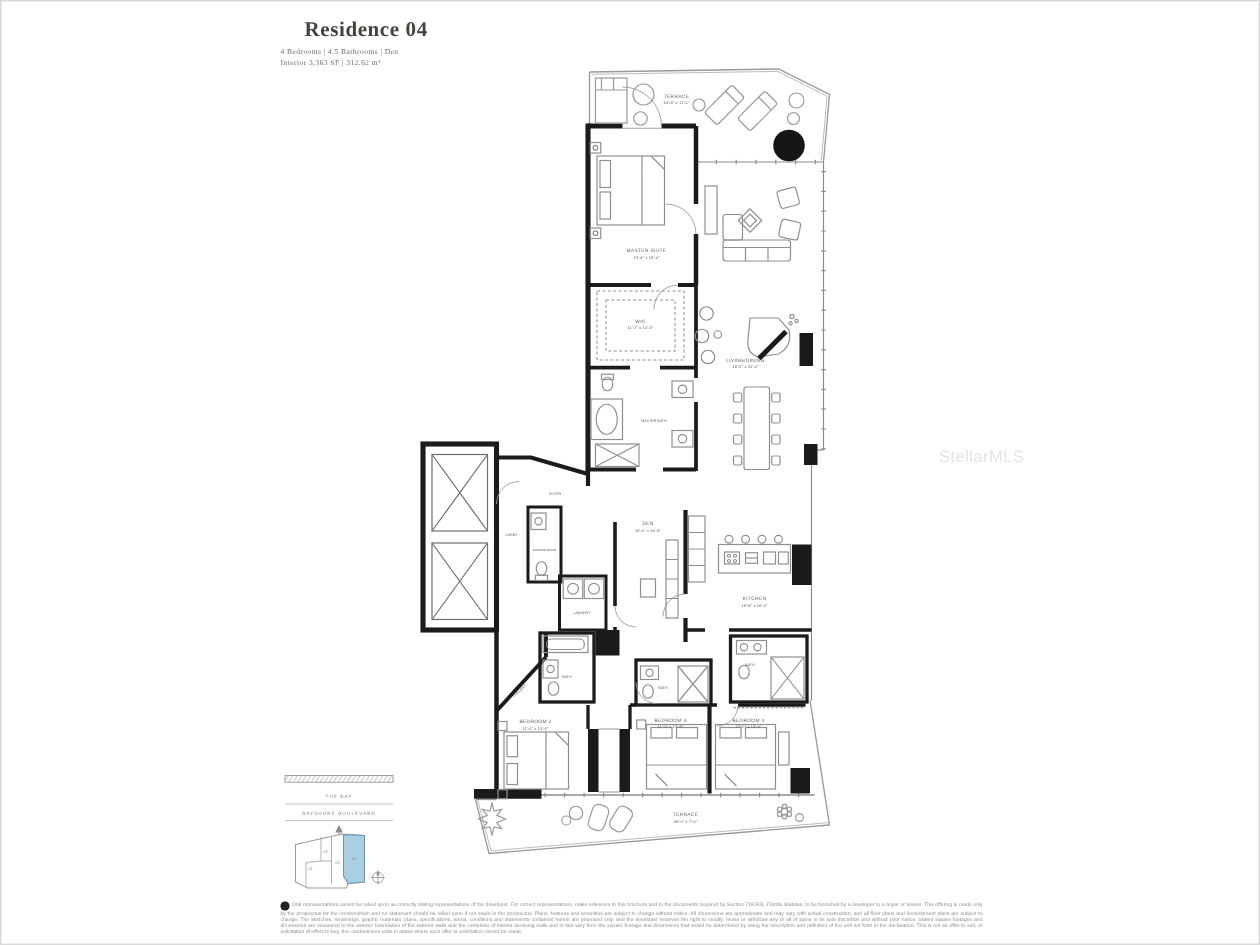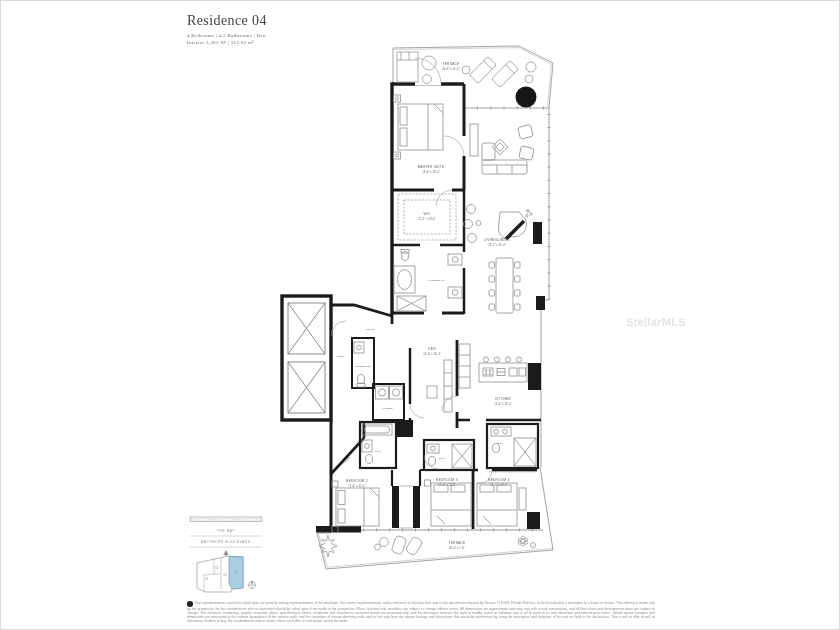--- a/index.html
+++ b/index.html
@@ -1,22 +1,22 @@
 <!DOCTYPE html>
 <html><head>
 <meta charset="utf-8">
 <style>
   html,body{margin:0;padding:0;background:#ffffff;}
   .canvas{position:relative;width:840px;height:630px;background:#ffffff;overflow:hidden;
           box-shadow:inset 0 0 0 1px #d9d9d9;font-family:"Liberation Sans",sans-serif;}
   .titleblock{position:absolute;left:187px;top:13px;}
-  .title{font-family:"Liberation Serif",serif;font-size:14px;font-weight:400;color:#46433f;letter-spacing:.4px;}
+  .title{font-family:"Liberation Serif",serif;font-size:14px;font-weight:700;color:#46433f;letter-spacing:.4px;margin-left:16px;}
   .specs{margin-top:4px;font-family:"Liberation Serif",serif;font-size:5px;color:#6d6a66;letter-spacing:.3px;}
   .area{margin-top:2px;font-family:"Liberation Serif",serif;font-size:5px;color:#6d6a66;letter-spacing:.3px;}
-  .watermark{position:absolute;left:626px;top:316px;font-size:11px;font-weight:bold;color:#e4e4e8;letter-spacing:.3px;}
+  .watermark{position:absolute;left:626px;top:299px;font-size:11px;font-weight:normal;color:#e4e4e8;letter-spacing:.3px;}
   .plansvg{position:absolute;left:0;top:0;}
   svg text{font-family:"Liberation Sans",sans-serif;fill:#63605c;}
   .rlabel{font-size:3.2px;letter-spacing:.25px;}
   .rdims{font-size:2.6px;letter-spacing:.1px;}
   .tiny{font-size:2.4px;}
   .kptext{font-size:3.1px;letter-spacing:.7px;fill:#8a8a8a;}
   .kpunit{font-size:2.6px;fill:#8a8a8a;}
   .disclaimer{position:absolute;left:187px;top:601px;width:468px;font-size:3.4px;line-height:1.25;
               color:#8f8f8f;text-align:justify;}
   .disc-icon{display:inline-block;width:5.5px;height:5.5px;border-radius:50%;background:#222;

